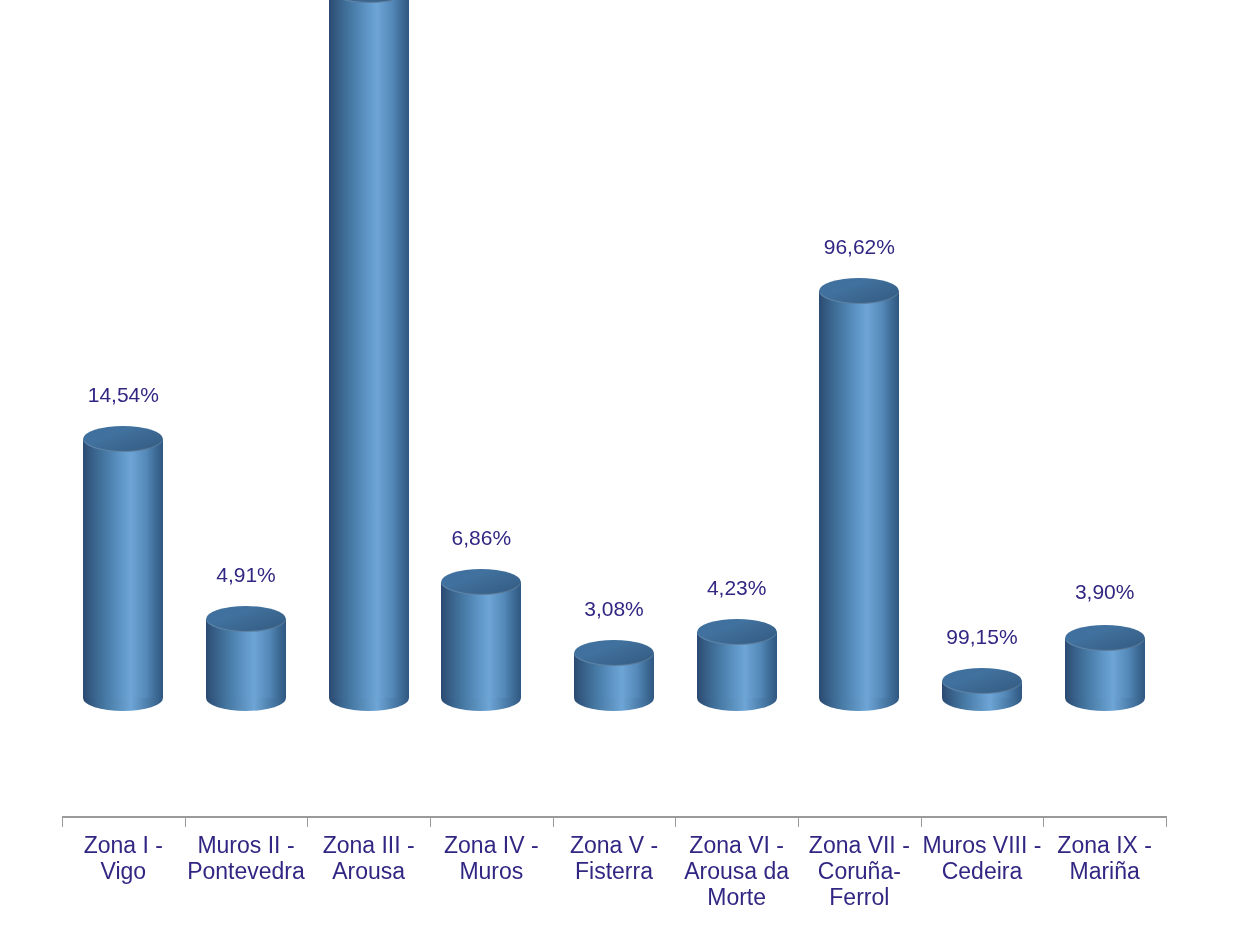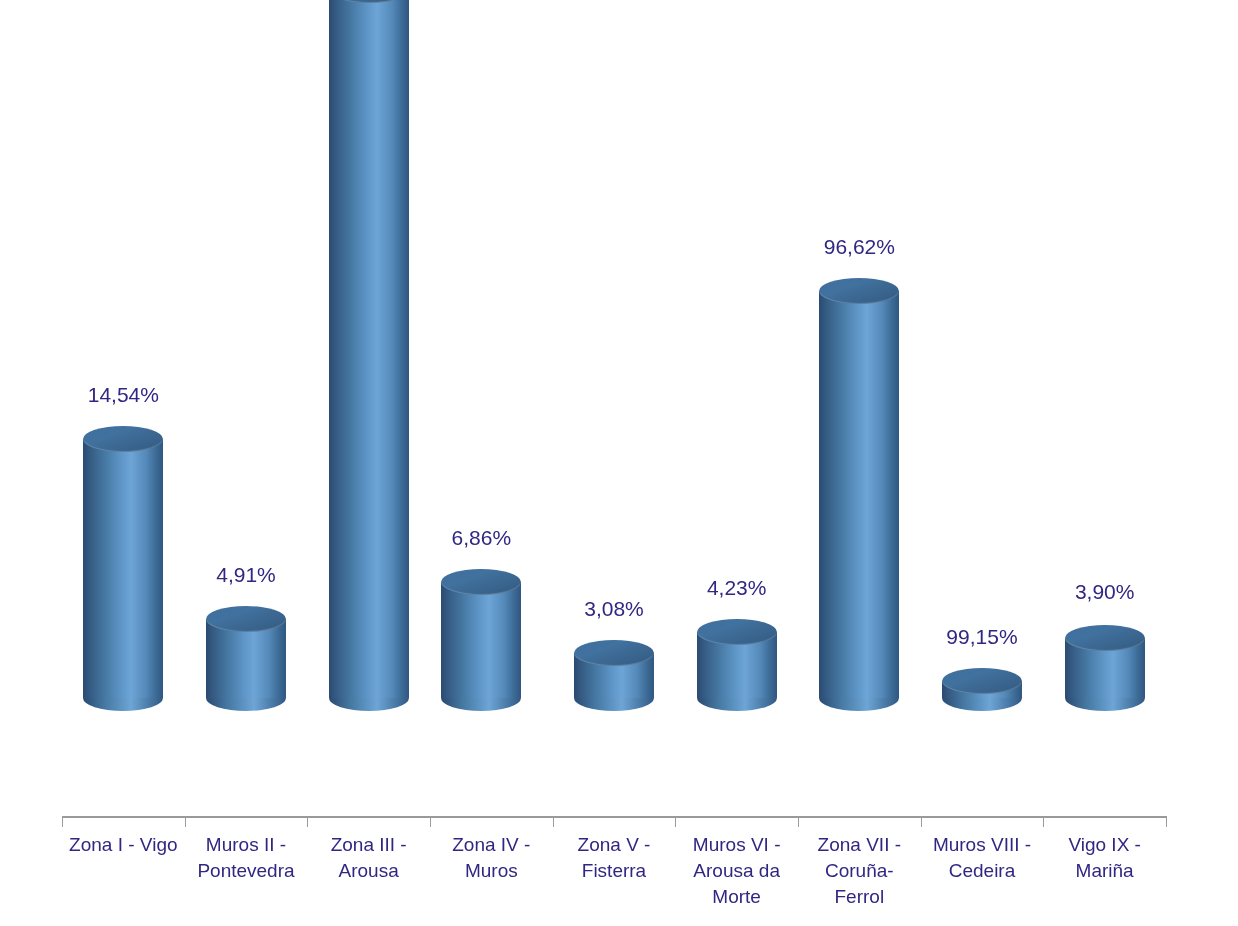--- a/index.html
+++ b/index.html
@@ -121,21 +121,21 @@
     white-space:nowrap;
     letter-spacing:0px;
   }
 
   
   .cat-label{
     position:absolute;
     top:832px;
     width:122.66px;
     text-align:center;
-    font-size:19px;
+    font-size:23px;
     line-height:26px;
     color:#312783;
     word-wrap:break-word;
   }
   .cat-label span{display:block;}
 </style>
 </head>
 <body>
 
 <div id="chart-root">
@@ -245,32 +245,32 @@
       </div>
       <div class="cat-label" style="left: 430px; width: 122.667px;">
         <span>Zona IV -</span>
         <span>Muros</span>
       </div>
       <div class="cat-label" style="left: 552.667px; width: 122.667px;">
         <span>Zona V -</span>
         <span>Fisterra</span>
       </div>
       <div class="cat-label" style="left: 675.333px; width: 122.667px;">
-        <span>Muros VI -</span>
+        <span>Zona VI -</span>
         <span>Arousa da</span>
         <span>Morte</span>
       </div>
       <div class="cat-label" style="left: 798px; width: 122.667px;">
         <span>Zona VII -</span>
         <span>Coruña-</span>
         <span>Ferrol</span>
       </div>
       <div class="cat-label" style="left: 920.667px; width: 122.667px;">
         <span>Muros VIII -</span>
         <span>Cedeira</span>
       </div>
       <div class="cat-label" style="left: 1043.33px; width: 122.667px;">
-        <span>Vigo IX -</span>
+        <span>Zona IX -</span>
         <span>Mariña</span>
       </div>
     </div>
 
 </div>
 
 </body></html>

